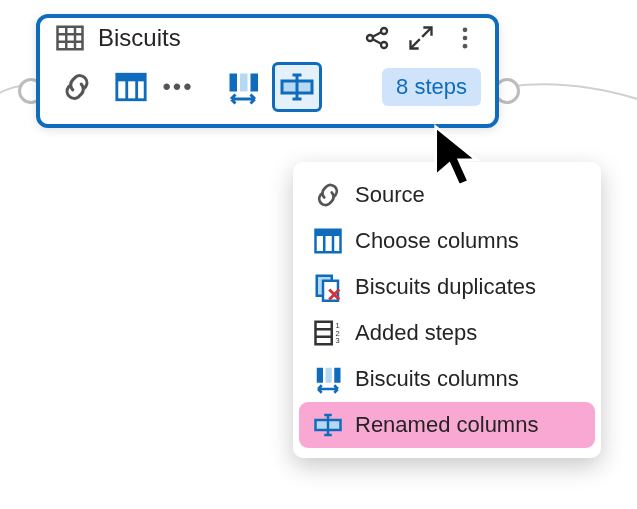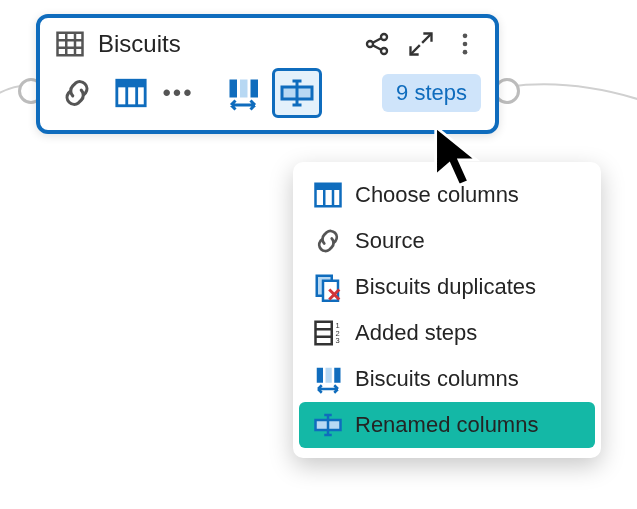--- a/index.html
+++ b/index.html
@@ -50,21 +50,21 @@
     top: 14px;
     width: 455px;
     border: 4px solid #0f6cbd;
     border-radius: 12px;
     background: #fff;
     box-shadow: 0 2px 10px rgba(0,0,0,0.12);
   }
   .node-header {
     display: flex;
     align-items: center;
-    padding: 10px 14px 4px 14px;
+    padding: 4px 14px 4px 14px;
     gap: 12px;
   }
   .node-title {
     font-size: 24px;
     font-weight: 400;
     color: #242424;
     flex: 1 1 auto;
   }
   .hdr-ico {
     flex: 0 0 auto;
@@ -125,21 +125,22 @@
   .pop-item {
     display: flex;
     align-items: center;
     gap: 10px;
     padding: 6px 12px;
     border-radius: 6px;
     font-size: 22px;
     color: #242424;
   }
   .pop-item.hl {
-    background: #14b8a6;
+    background: #f9a8d4;
+    border-radius: 9px;
   }
   .pop-item .pi {
     width: 34px;
     height: 34px;
     flex: 0 0 34px;
     display: flex;
     align-items: center;
     justify-content: center;
   }
 
@@ -234,46 +235,46 @@
           <path d="M4 20 H20 M4 20 l3 -3 M4 20 l3 3 M20 20 l-3 -3 M20 20 l-3 3" stroke="#0f6cbd" stroke-width="2" fill="none"></path>
         </svg>
       </span>
       <span class="step-ico selected">
         <svg width="36" height="36" viewBox="0 0 24 24">
           <rect x="2" y="8" width="20" height="8" fill="#b7d8f3" stroke="#0f6cbd" stroke-width="2"></rect>
           <line x1="12" y1="4" x2="12" y2="20" stroke="#0f6cbd" stroke-width="2"></line>
           <path d="M9 4 H15 M9 20 H15" stroke="#0f6cbd" stroke-width="2"></path>
         </svg>
       </span>
-      <span class="steps-badge">9 steps</span>
+      <span class="steps-badge">8 steps</span>
     </div>
   </div>
 
   <div class="popover">
+
+    <div class="pop-item">
+      <span class="pi">
+        <svg width="30" height="30" viewBox="0 0 24 24">
+          <path d="M9 14 a5 5 0 0 1 0-7 l2-2 a5 5 0 0 1 7 7 l-1 1" fill="none" stroke="#555" stroke-width="2.2" stroke-linecap="round"></path>
+          <path d="M15 10 a5 5 0 0 1 0 7 l-2 2 a5 5 0 0 1 -7 -7 l1-1" fill="none" stroke="#555" stroke-width="2.2" stroke-linecap="round"></path>
+        </svg>
+      </span>
+      <span>Source</span>
+    </div>
 
     <div class="pop-item">
       <span class="pi">
         <svg width="30" height="30" viewBox="0 0 24 24">
           <rect x="2" y="3" width="20" height="18" fill="none" stroke="#0f6cbd" stroke-width="2"></rect>
           <rect x="2" y="3" width="20" height="5" fill="#0f6cbd"></rect>
           <line x1="9" y1="3" x2="9" y2="21" stroke="#0f6cbd" stroke-width="2"></line>
           <line x1="16" y1="3" x2="16" y2="21" stroke="#0f6cbd" stroke-width="2"></line>
         </svg>
       </span>
       <span>Choose columns</span>
-    </div>
-
-    <div class="pop-item">
-      <span class="pi">
-        <svg width="30" height="30" viewBox="0 0 24 24">
-          <path d="M9 14 a5 5 0 0 1 0-7 l2-2 a5 5 0 0 1 7 7 l-1 1" fill="none" stroke="#555" stroke-width="2.2" stroke-linecap="round"></path>
-          <path d="M15 10 a5 5 0 0 1 0 7 l-2 2 a5 5 0 0 1 -7 -7 l1-1" fill="none" stroke="#555" stroke-width="2.2" stroke-linecap="round"></path>
-        </svg>
-      </span>
-      <span>Source</span>
     </div>
 
     <div class="pop-item">
       <span class="pi">
         <svg width="30" height="30" viewBox="0 0 24 24">
           <rect x="3" y="3" width="12" height="16" fill="#b7d8f3" stroke="#0f6cbd" stroke-width="2"></rect>
           <rect x="8" y="7" width="12" height="16" fill="#fff" stroke="#0f6cbd" stroke-width="2"></rect>
           <line x1="13" y1="14" x2="21" y2="22" stroke="#d13438" stroke-width="2.4"></line>
           <line x1="21" y1="14" x2="13" y2="22" stroke="#d13438" stroke-width="2.4"></line>
         </svg>

